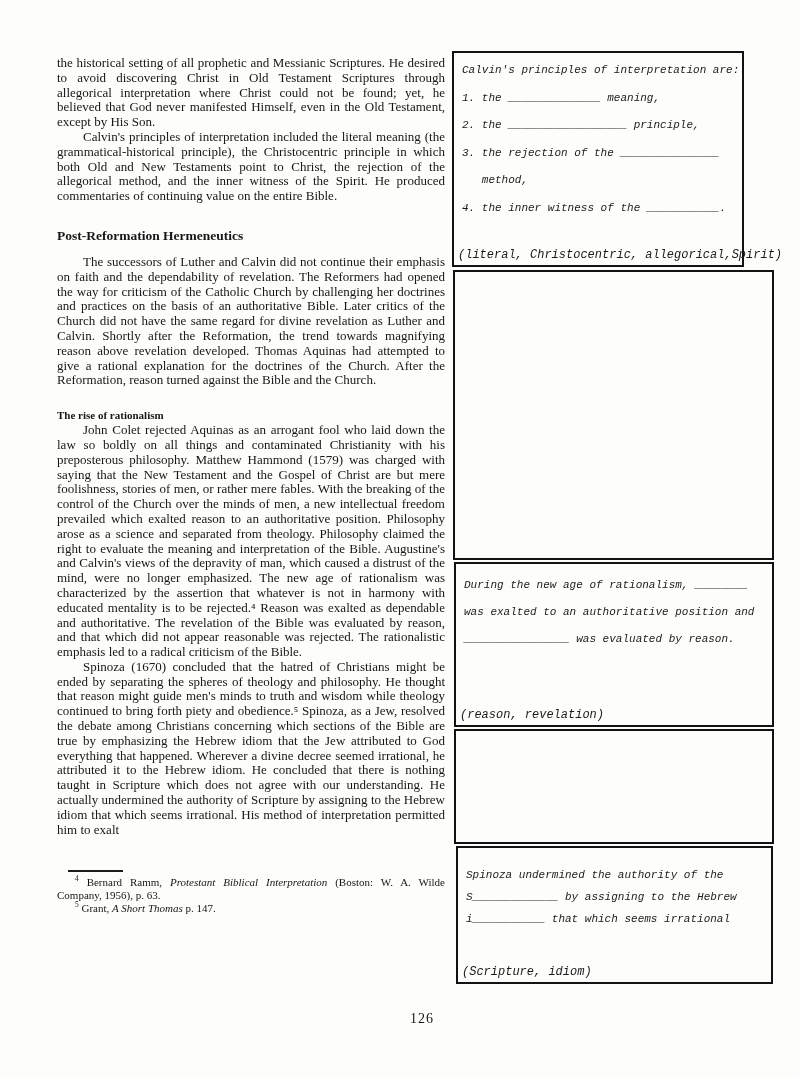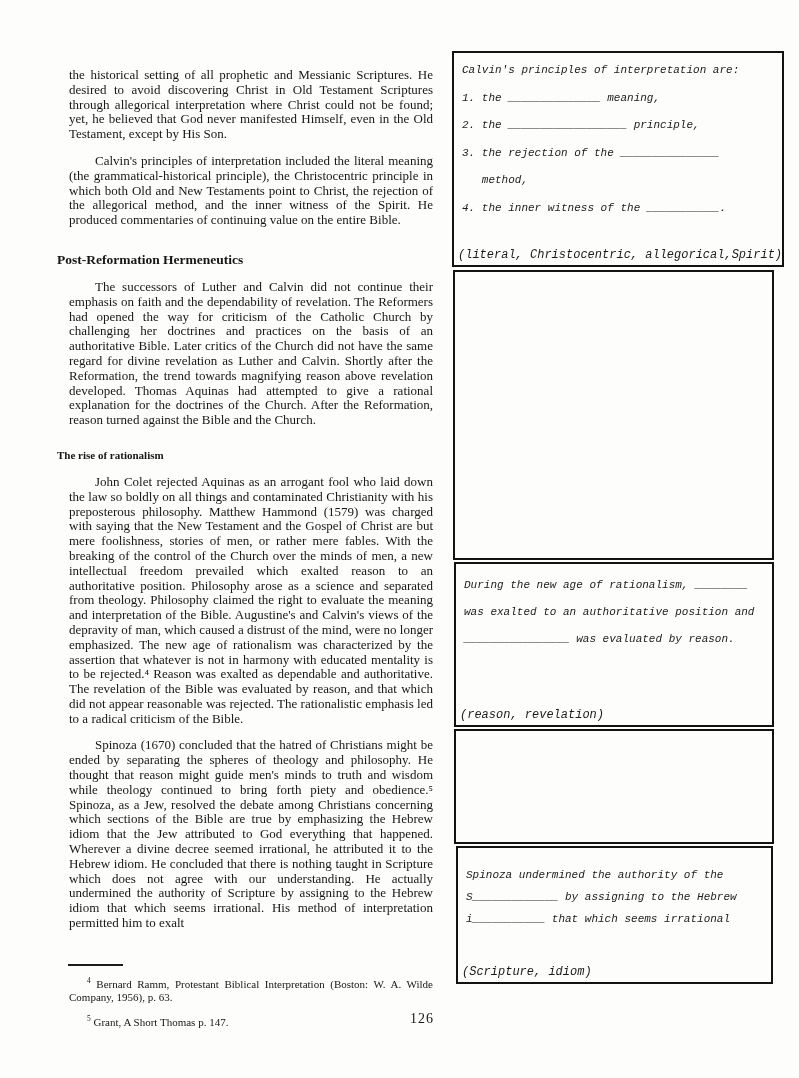--- a/index.html
+++ b/index.html
@@ -10,58 +10,58 @@
     overflow:hidden;
     color:#161616;
     font-family:"Liberation Serif","DejaVu Serif",serif;
   }
   
   .text-col{
     position:absolute;left:57px;top:56px;width:388px;
     font-size:13px;line-height:14.8px;
     text-align:justify;
   }
-  .text-col p{margin:12px;}
+  .text-col p{margin:0;}
   .text-col p.ind{text-indent:26px;}
   .h-center{
     margin:24px 0 11px 0;
     text-align:left;font-weight:bold;font-size:13.5px;line-height:16px;
   }
   .h-left{
     margin:20px 0 0 0;
     text-align:left;font-weight:bold;font-size:11px;line-height:15px;
   }
   .fn-rule{
     margin:33px 0 4px 11px;
     width:55px;height:2px;background:#1c1c1c;
   }
   .footnote{
     font-size:11px;line-height:13px;text-align:justify;
     text-indent:18px;margin:0;
   }
   .footnote sup{font-size:7.5px;vertical-align:super;line-height:0;}
-  .footnote .it{}
+  .footnote .it{font-style:italic;}
   .page-number{
     position:absolute;left:410px;top:1011px;
     font-size:14px;letter-spacing:1px;
   }
   
   .wbox{
     position:absolute;box-sizing:border-box;
     border:2.5px solid #121212;
     background:#fdfdfb;
     font-family:"Liberation Mono","DejaVu Sans Mono",monospace;
     font-style:italic;font-size:11px;color:#1a1a1a;
   }
   .wbox .wline{white-space:pre;padding-left:8px;}
   .wanswers{
     position:absolute;left:4px;bottom:3px;
     white-space:pre;font-size:12px;
   }
-  #box-calvin{left:452px;top:51px;width:332px;height:216px;}
+  #box-calvin{left:452px;top:51px;width:292px;height:216px;}
   #box-calvin .wline{line-height:27.5px;}
   #box-calvin .wlines{padding-top:4px;}
   #box-empty-1{left:453px;top:270px;width:321px;height:290px;}
   #box-rationalism{left:454px;top:562px;width:320px;height:165px;}
   #box-rationalism .wline{line-height:27px;}
   #box-rationalism .wlines{padding-top:8px;font-style:italic;}
   #box-empty-2{left:454px;top:729px;width:320px;height:115px;}
   #box-spinoza{left:456px;top:846px;width:317px;height:138px;}
   #box-spinoza .wline{line-height:22px;}
   #box-spinoza .wlines{padding-top:16px;}

